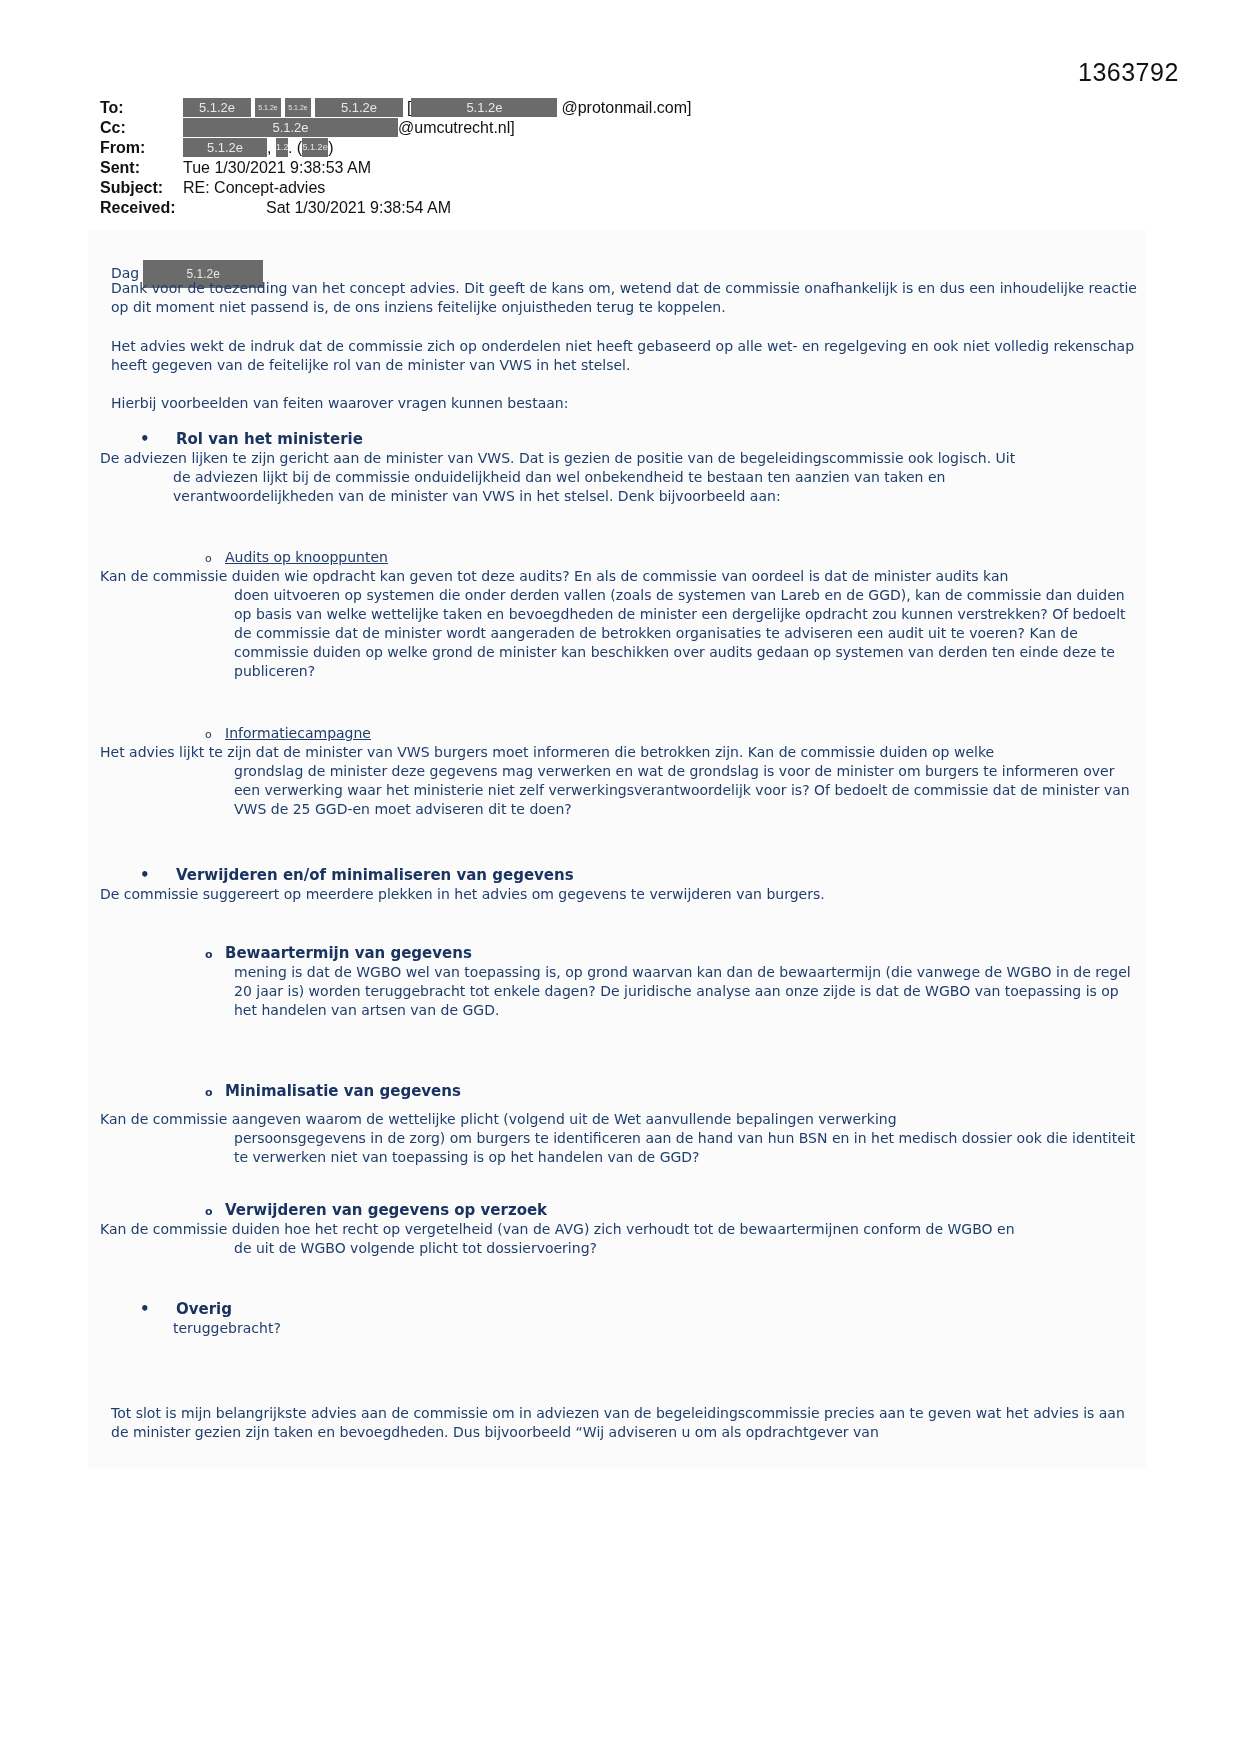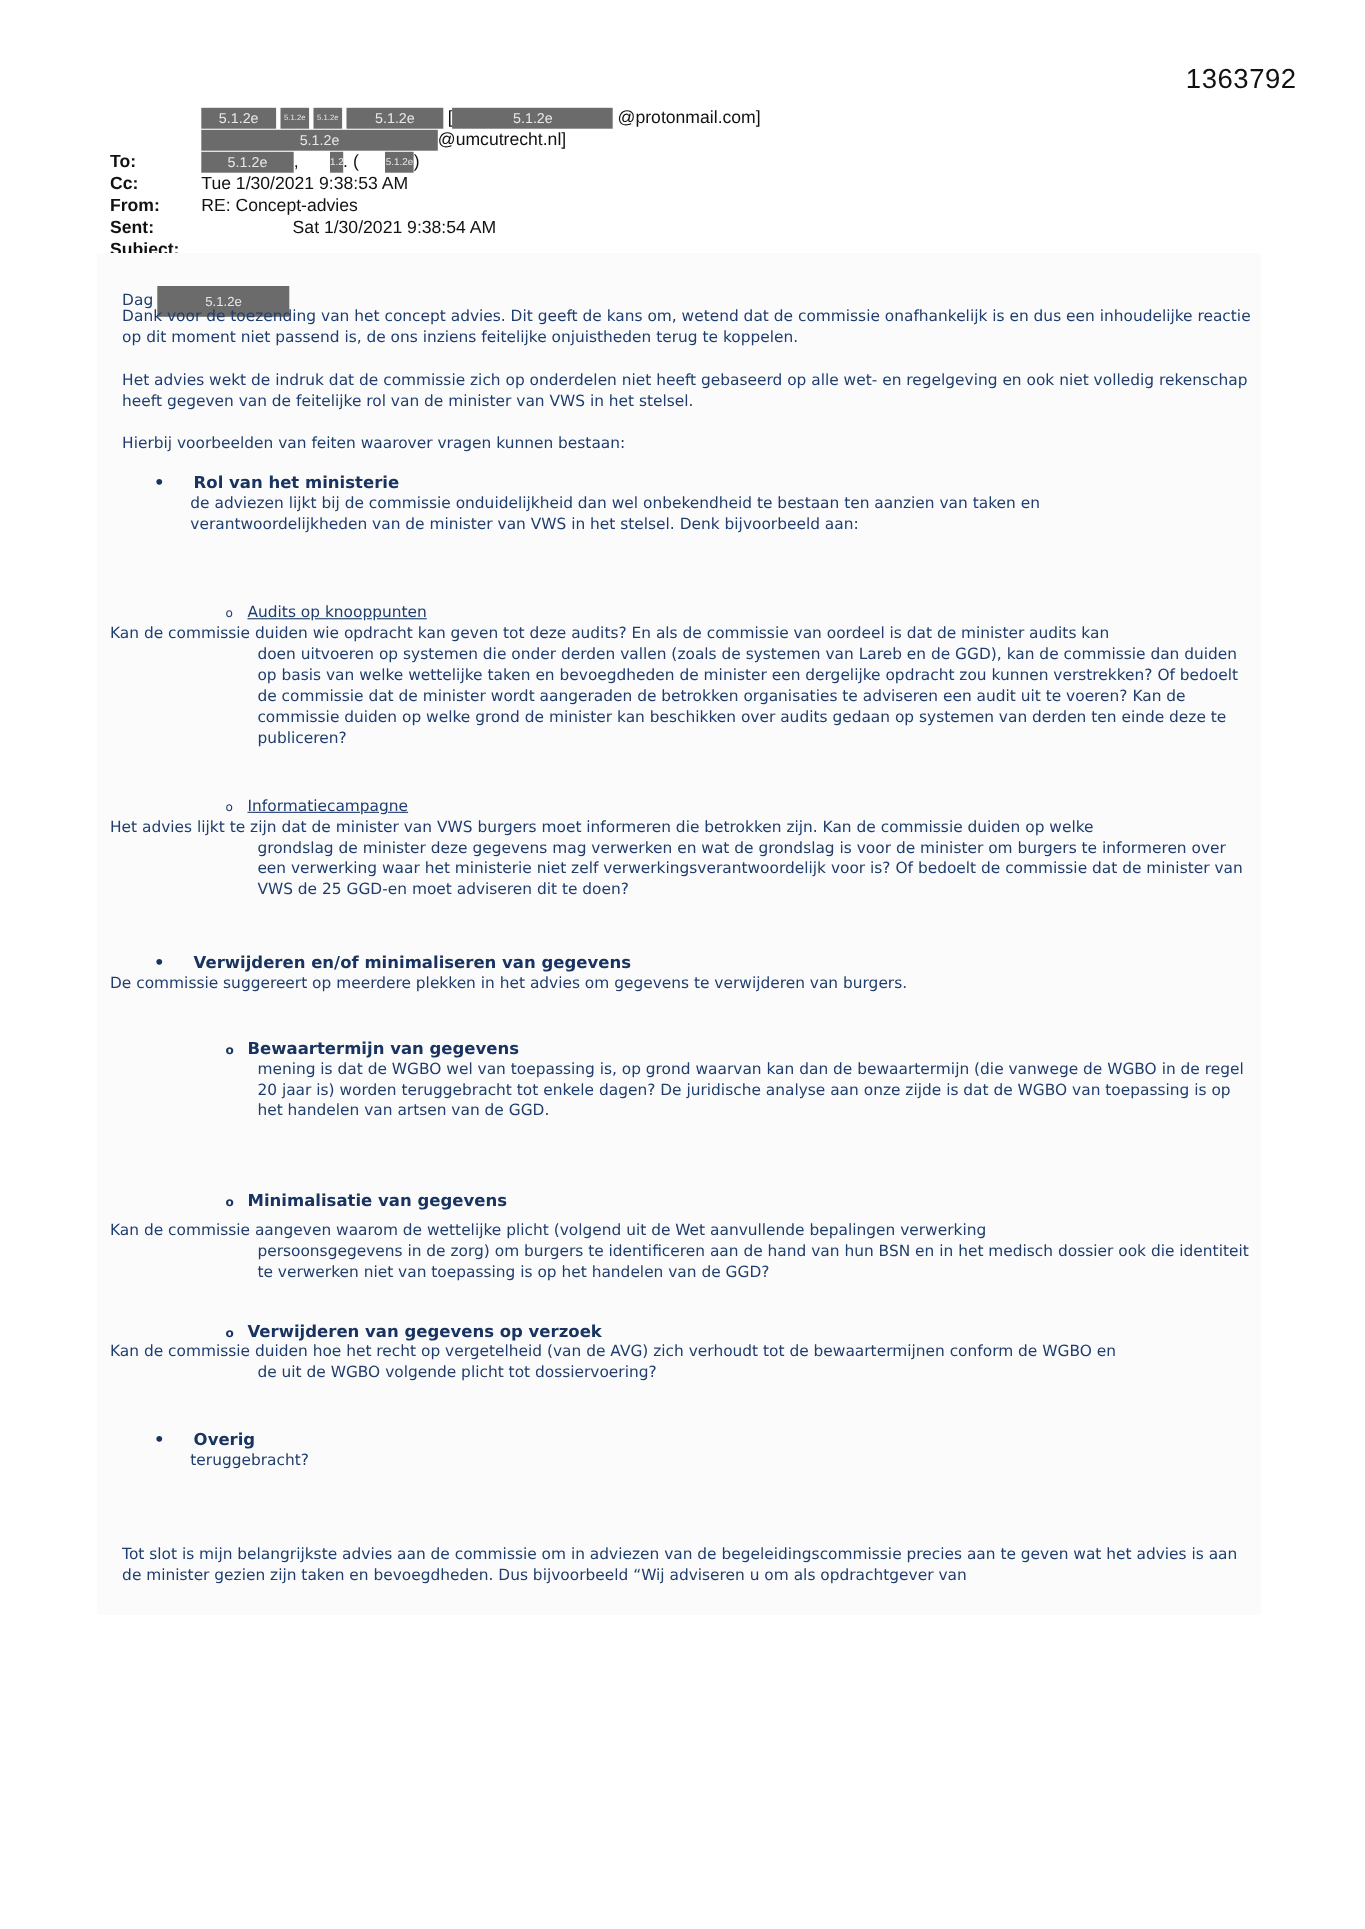--- a/index.html
+++ b/index.html
@@ -9,29 +9,29 @@
   }
   .doc-id {
     position:absolute; left:1078px; top:58px; font-family:"Liberation Sans", sans-serif;
     font-size:25px; color:#111; letter-spacing:0.5px;
   }
   .header {
     position:absolute; left:100px; top:98px; font-family:"Liberation Sans", sans-serif;
     font-size:16px; color:#111; line-height:20px;
   }
   .hrow { position:relative; height:20px; white-space:nowrap; }
-  .hlabel { position:absolute; left:0; font-weight:bold;margin-top:40px; }
+  .hlabel { position:absolute; left:0; font-weight:bold; }
   .hval { position:absolute; left:83px; }
   .red {
     display:inline-block; background:#6b6b6b; color:#e8e8e8; text-align:center;
     font-family:"Liberation Sans", sans-serif; font-size:13px; line-height:19px; height:19px;
     vertical-align:top; margin-right:4px;
   }
   .red.tiny { font-size:7px; }
-  .red.sm { font-size:9px;margin-left:24px; }
+  .red.sm { font-size:9px; }
   .panel {
     position:absolute; left:88px; top:230px; width:1058px; height:1238px; background:#fbfbfb;
   }
   .body {
     position:absolute; left:0; top:0; width:1241px; color:#1f3e6e;
     font-family:"DejaVu Sans", sans-serif; font-size:14px; line-height:19px;
   }
   .p { position:absolute; left:111px; width:1030px; }
   .dag { position:absolute; left:111px; top:240px;margin-top:24px; }
   .dag .red { font-size:12px; height:28px; line-height:28px; width:120px; margin-left:4px; margin-top:-4px; }
@@ -92,20 +92,21 @@
   </div>
 
   <div class="p" style="top:279px">Dank voor de toezending van het concept advies. Dit geeft de kans om, wetend dat de commissie onafhankelijk is en dus een inhoudelijke reactie op dit moment niet passend is, de ons inziens feitelijke onjuistheden terug te koppelen.</div>
   <div class="p" style="top:337px">Het advies wekt de indruk dat de commissie zich op onderdelen niet heeft gebaseerd op alle wet- en regelgeving en ook niet volledig rekenschap heeft gegeven van de feitelijke rol van de minister van VWS in het stelsel.</div>
   <div class="p" style="top:394px">Hierbij voorbeelden van feiten waarover vragen kunnen bestaan:</div>
 
   <div class="bullet-h" style="top:430px">
     <span class="dot">•</span><span>Rol van het ministerie</span>
   </div>
   <div class="hang" style="top:449px">
+    <span class="first">De adviezen lijken te zijn gericht aan de minister van VWS. Dat is gezien de positie van de begeleidingscommissie ook logisch. Uit</span>
     <span class="rest" style="padding-left:73px;width:870px">de adviezen lijkt bij de commissie onduidelijkheid dan wel onbekendheid te bestaan ten aanzien van taken en verantwoordelijkheden van de minister van VWS in het stelsel. Denk bijvoorbeeld aan:</span>
   </div>
 
   <div class="sub-h link" style="top:548px">
     <span class="circ">o</span><span class="t">Audits op knooppunten</span>
   </div>
   <div class="hang" style="top:567px">
     <span class="first">Kan de commissie duiden wie opdracht kan geven tot deze audits? En als de commissie van oordeel is dat de minister audits kan</span>
     <span class="rest" style="padding-left:134px;width:910px">doen uitvoeren op systemen die onder derden vallen (zoals de systemen van Lareb en de GGD), kan de commissie dan duiden op basis van welke wettelijke taken en bevoegdheden de minister een dergelijke opdracht zou kunnen verstrekken? Of bedoelt de commissie dat de minister wordt aangeraden de betrokken organisaties te adviseren een audit uit te voeren? Kan de commissie duiden op welke grond de minister kan beschikken over audits gedaan op systemen van derden ten einde deze te publiceren?</span>
   </div>

